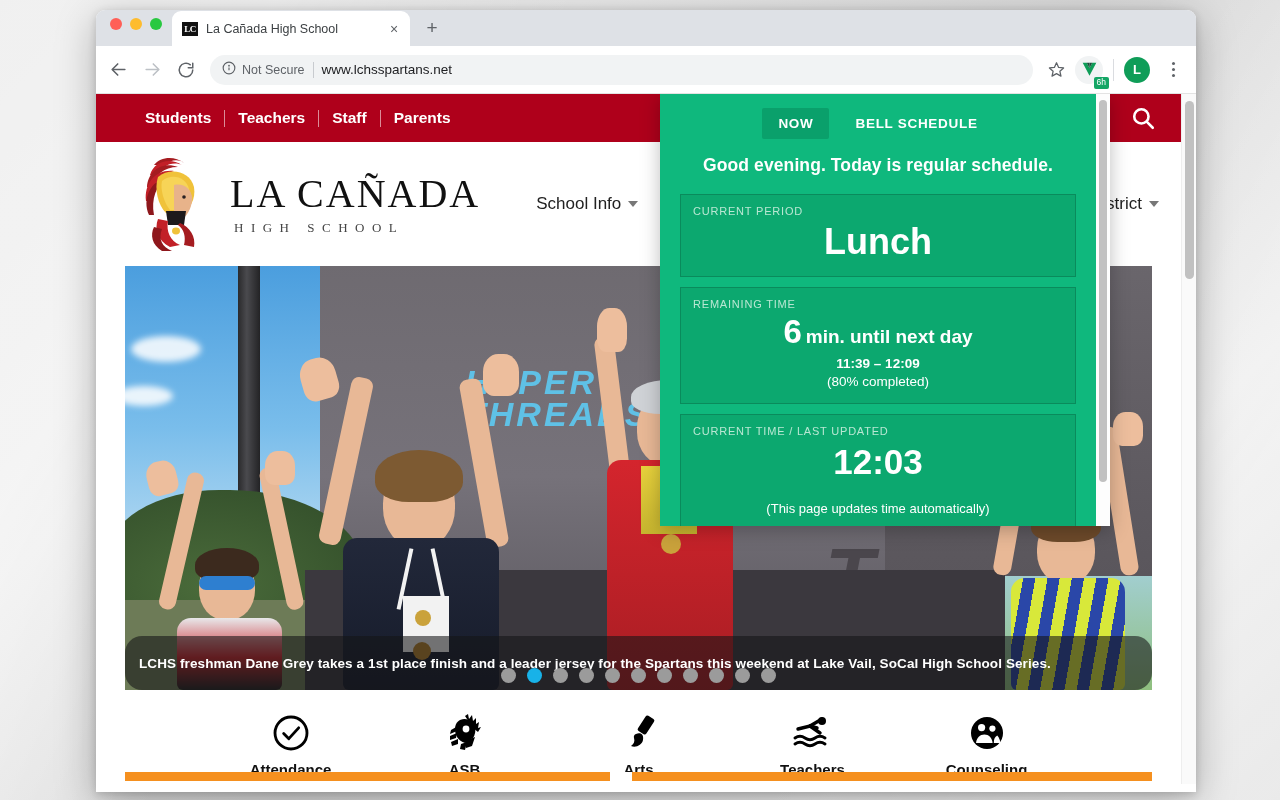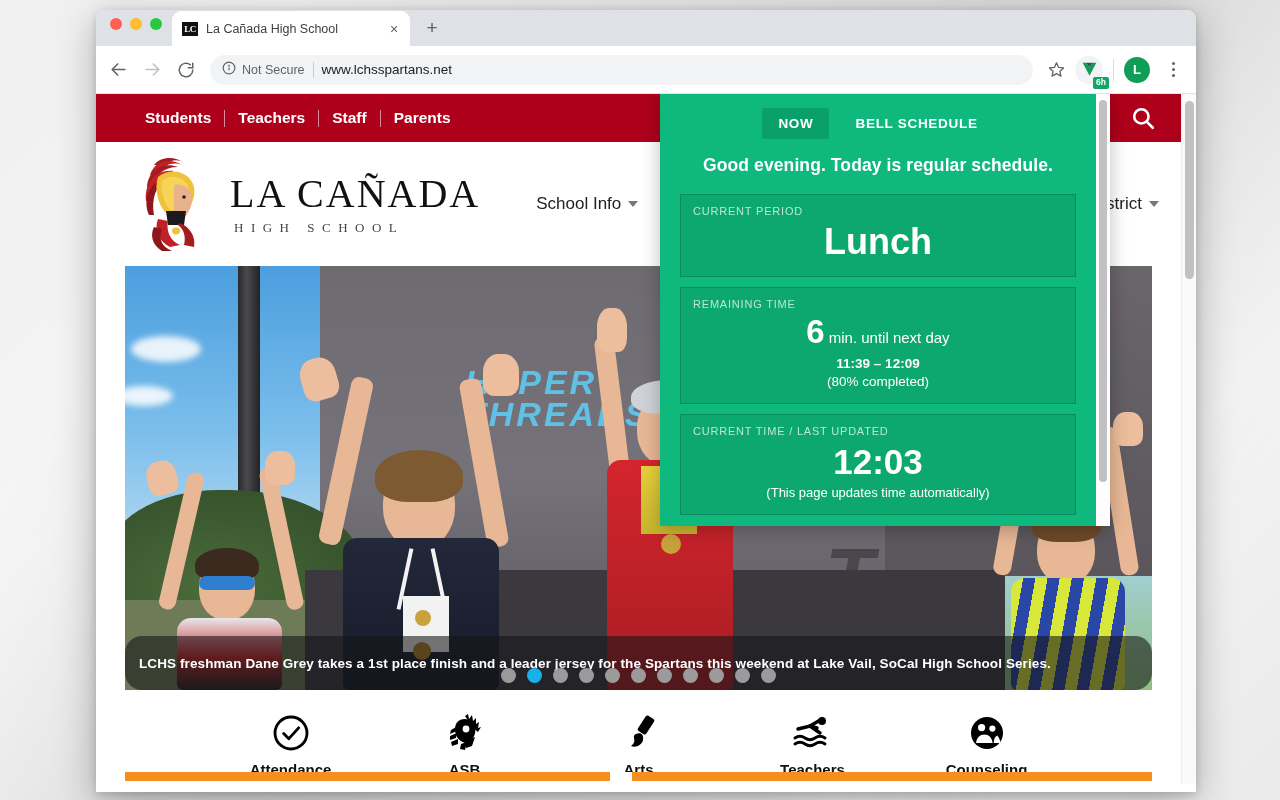--- a/index.html
+++ b/index.html
@@ -108,21 +108,21 @@
   .star { width: 30px; height: 30px; display: flex; align-items: center; justify-content: center; color: #5f6368; }
   .ext {
     width: 28px; height: 28px; border-radius: 50%;
     background: #f1f3f4;
     display: flex; align-items: center; justify-content: center;
     position: relative; margin-left: 2px;
   }
   .ext-badge {
     position: absolute; bottom: -5px; right: -6px;
     background: #14a665; color: #fff;
-    font-size: 8.5px; font-weight: bold;
+    font-size: 8.5px; font-weight: normal;
     padding: 1px 3px; border-radius: 2px; line-height: 1.15;
   }
   .tb-sep { width: 1px; height: 22px; background: #dadce0; margin: 0 8px; }
   .avatar {
     width: 26px; height: 26px; border-radius: 50%;
     background: #0f9d58; color: #fff;
     display: flex; align-items: center; justify-content: center;
     font-size: 13px; font-weight: 600;
   }
   .kebab {
@@ -282,25 +282,25 @@
     background: #0ca86f; border: 1px solid #0a8b5c;
     padding: 10px 12px 14px; margin-bottom: 10px;
   }
   .card .k {
     font-size: 11px; color: #b9e7d3; letter-spacing: .8px;
     margin-bottom: 4px;
   }
   .card .big { text-align: center; color: #fff; font-size: 36px; font-weight: bold; line-height: 1.15; }
   .rem-line { text-align: center; color: #fff; line-height: 1.1; }
   .rem-line .num { font-size: 33px; font-weight: bold; }
-  .rem-line .txt { font-size: 15px; font-weight: normal; margin-left: 4px; }
+  .rem-line .txt { font-size: 19px; font-weight: bold; margin-left: 4px; }
   .sub { text-align: center; color: #fff; font-size: 13.5px; font-weight: bold; margin-top: 5px; }
   .sub2 { text-align: center; color: #fff; font-size: 13.5px; margin-top: 3px; }
   .time-big { text-align: center; color: #fff; font-size: 35px; font-weight: bold; line-height: 1.2; }
-  .time-note { text-align: center; color: #fff; font-size: 13px; margin-top: 2px; }
+  .time-note { text-align: center; color: #fff; font-size: 13px; margin-top: 18px; }
   .popupscroll {
     position: absolute; right: 0; top: 0; bottom: 0; width: 14px;
     background: #fdfdfd;
   }
   .popupscroll .thumb {
     position: absolute; left: 3px; width: 8px; top: 6px; height: 382px;
     background: #c1c1c1; border-radius: 5px;
   }
 </style>
 </head>

